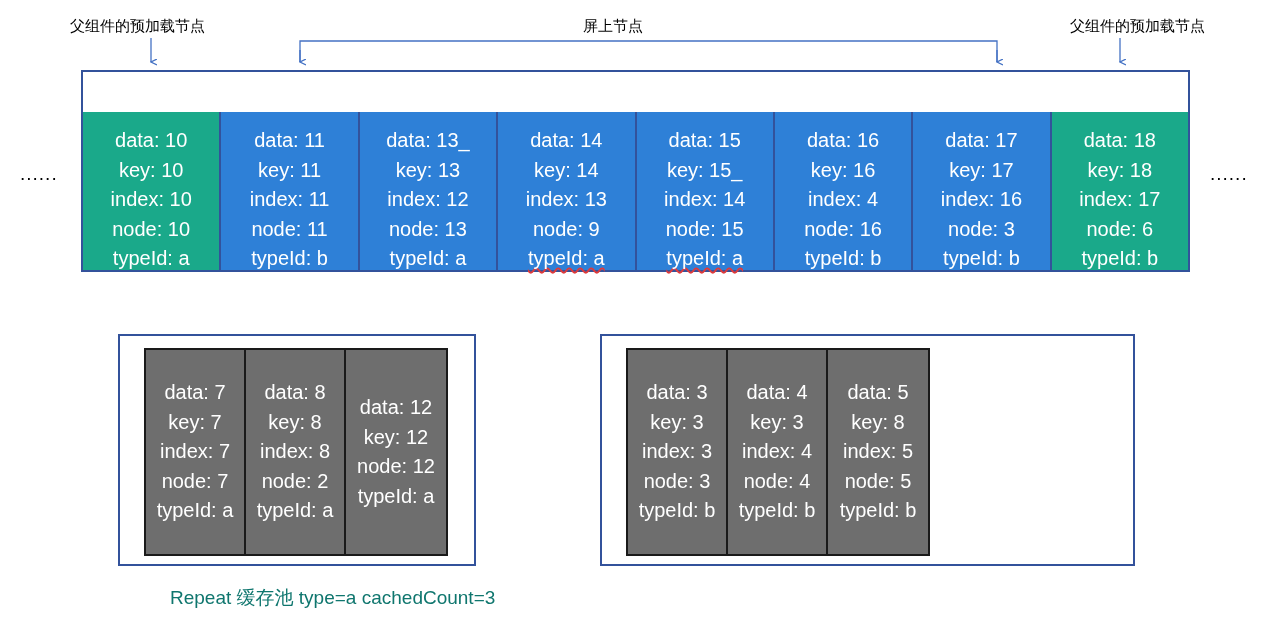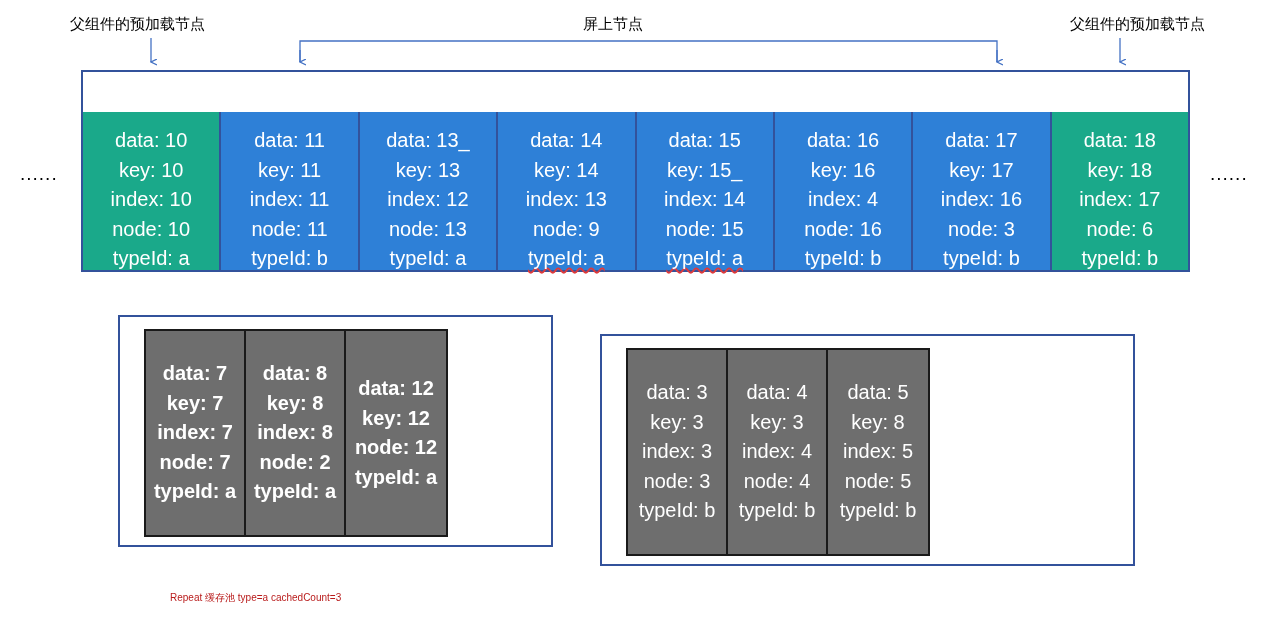--- a/index.html
+++ b/index.html
@@ -14,21 +14,20 @@
   }
   .canvas{position:absolute;left:0;top:0;width:1274px;height:630px;}
 
   
   .anno{
     position:absolute;
     font-size:15px;
     line-height:20px;
     white-space:nowrap;
     color:#000;
-    font-family:Liberation Mono, monospace;
   }
   .anno-left{left:70px;top:16px;}
   .anno-mid{left:583px;top:16px;}
   .anno-right{left:1070px;top:16px;}
 
   svg.arrows{position:absolute;left:0;top:0;width:1274px;height:90px;overflow:visible;}
 
   
   .strip{
     position:absolute;
@@ -99,29 +98,29 @@
     flex-direction:column;
     align-items:center;
     justify-content:center;
     font-size:20px;
     line-height:29.5px;
     width:100px;
   }
   .cache:last-child{border-right:none;}
   .cache .ln{white-space:nowrap;}
 
-  .pool-a{left:118px;top:315px;width:435px;height:232px;font-weight:bold;}
+  .pool-a{left:118px;top:334px;width:358px;height:232px;}
   .pool-b{left:600px;top:334px;width:535px;height:232px;padding-left:25px;}
 
   .caption{
     position:absolute;
-    font-size:10px;
+    font-size:19px;
     line-height:20px;
     white-space:nowrap;
-    color:#b91c1c;
+    color:#0f766e;
   }
   .caption-a{left:170px;top:588px;}
   .caption-b{left:738px;top:588px;}
 </style>
 </head>
 <body>
 
 <div class="canvas">
 
   <div class="anno anno-left">父组件的预加载节点</div>

